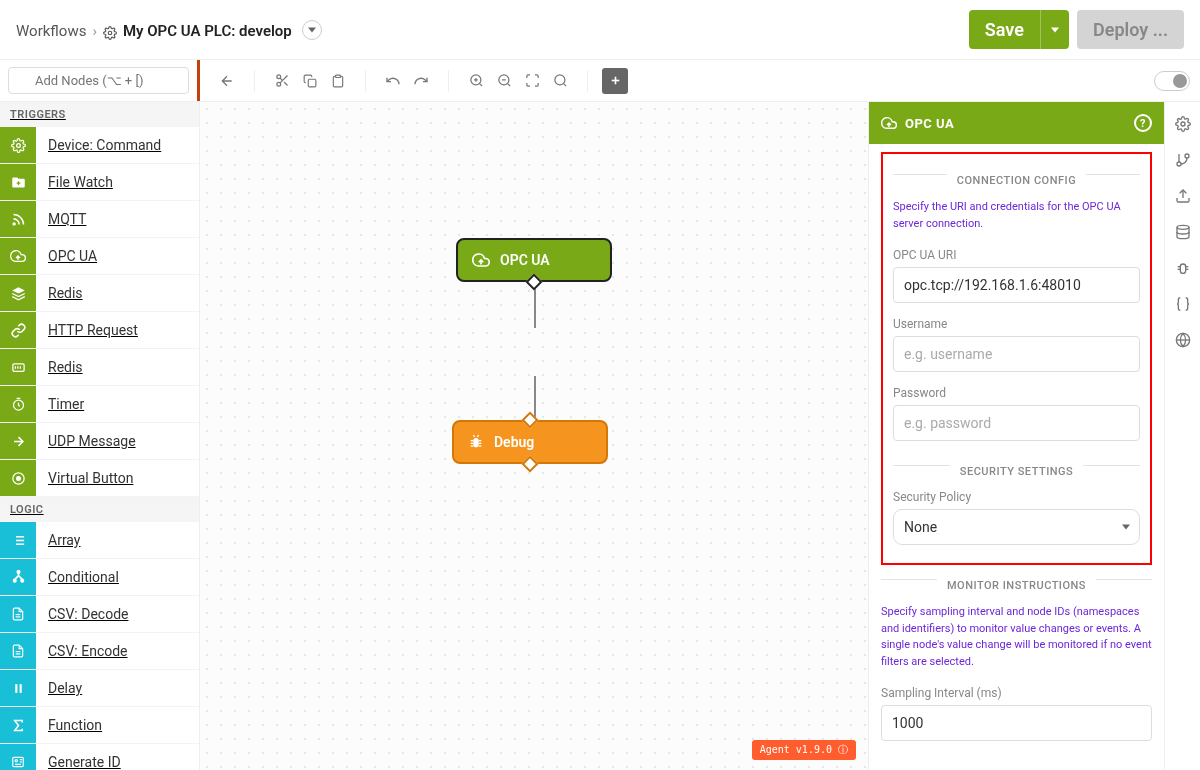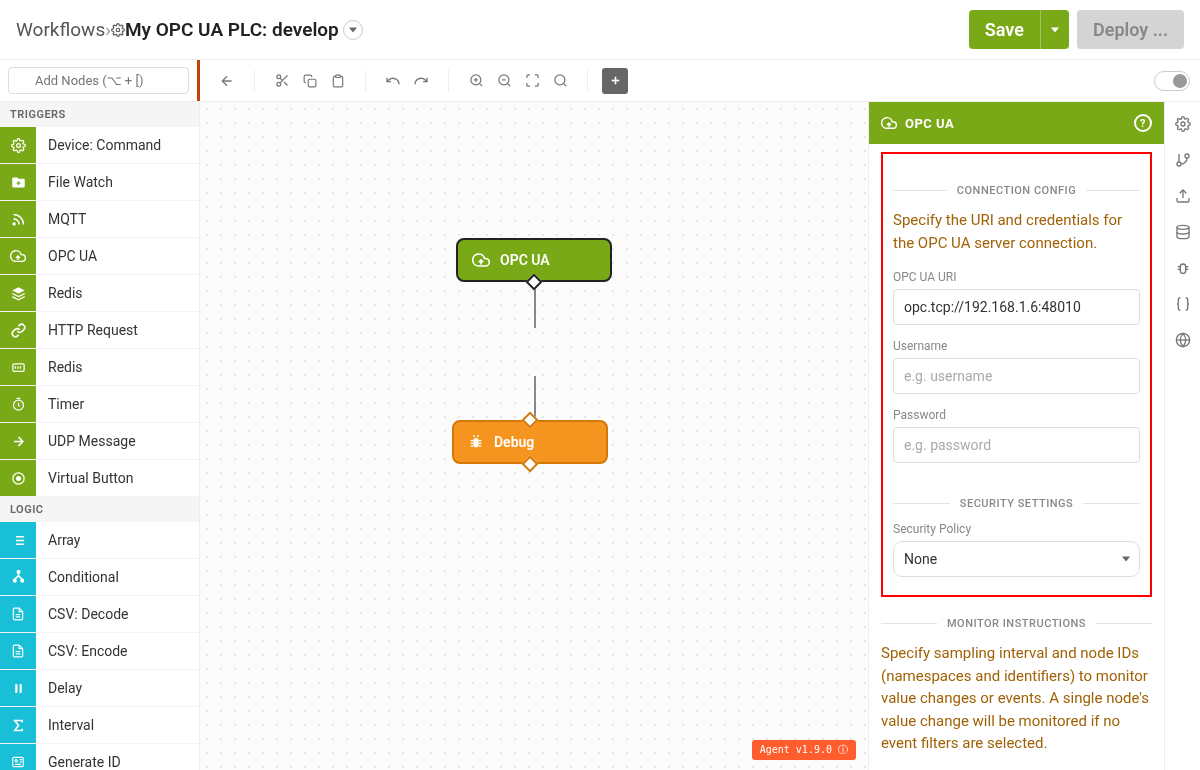--- a/index.html
+++ b/index.html
@@ -3,21 +3,21 @@
 <meta charset="utf-8">
 <style>
 * { box-sizing: border-box; margin: 0; padding: 0; font-family: -apple-system, BlinkMacSystemFont, "Segoe UI", Roboto, Helvetica, Arial, sans-serif; }
 html, body { height: 100%; width: 100%; overflow: hidden; }
 body { background: #fff; }
 
 .app { display: flex; flex-direction: column; width: 1200px; height: 770px; position: relative; }
 
 
 .header { height: 60px; display: flex; align-items: center; padding: 0 16px; border-bottom: 1px solid #eee; justify-content: space-between; }
-.breadcrumb { display: flex; align-items: center; gap: 0; color: #444; font-size: 19px; }
+.breadcrumb { display: flex; align-items: flex-end; gap: 6px; color: #444; font-size: 15px; }
 .breadcrumb a { color: #555; text-decoration: none; }
 .breadcrumb-sep { color: #999; }
 .breadcrumb-gear { color: #555; font-size: 14px; }
 .breadcrumb-title { font-weight: 600; color: #222; }
 .breadcrumb-caret { border: 1px solid #ccc; border-radius: 50%; width: 20px; height: 20px; display: flex; align-items: center; justify-content: center; font-size: 10px; color: #666; margin-left: 4px; cursor: pointer; }
 .header-actions { display: flex; gap: 8px; }
 .btn { border: none; border-radius: 4px; padding: 9px 16px; font-size: 18px; font-weight: 600; cursor: pointer; display: flex; align-items: center; gap: 6px; }
 .btn-save { background: #79a916; color: #fff; }
 .btn-save-group { display: flex; }
 .btn-save-group .btn-save { border-radius: 4px 0 0 4px; }
@@ -35,21 +35,21 @@
 .tb-sep { width: 1px; height: 22px; background: #eee; margin: 0 4px; }
 .tb-btn { width: 26px; height: 26px; display: flex; align-items: center; justify-content: center; color: #777; cursor: pointer; border-radius: 3px; font-size: 15px; }
 .toolbar-right { display: flex; align-items: center; padding-right: 10px; gap: 8px; }
 .toggle { width: 36px; height: 20px; border-radius: 10px; border: 1px solid #ccc; position: relative; background: #fff; cursor: pointer; }
 .toggle::after { content: ''; position: absolute; right: 2px; top: 2px; width: 14px; height: 14px; border-radius: 50%; background: #999; }
 
 
 .main { flex: 1; display: flex; overflow: hidden; }
 
 
-.palette { width: 200px; border-right: 1px solid #eee; overflow-y: auto; background: #fff; }
+.palette { width: 200px; border-right: 1px solid #eee; overflow-y: auto; background: #fff; text-decoration: underline; }
 .palette-section-header { background: #f5f5f5; padding: 6px 10px; font-size: 11px; font-weight: 600; color: #666; letter-spacing: 0.5px; }
 .palette-item { display: flex; align-items: center; height: 37px; border-bottom: 1px solid #f3f3f3; cursor: pointer; }
 .palette-icon { width: 36px; height: 100%; display: flex; align-items: center; justify-content: center; color: #fff; font-size: 15px; }
 .palette-icon.green { background: #79a916; }
 .palette-icon.cyan { background: #18bfd6; }
 .palette-label { padding-left: 12px; font-size: 14px; color: #333; }
 
 
 .canvas { flex: 1; position: relative; background-color: #fcfcfc; background-image: radial-gradient(#e6e6e6 1px, transparent 1px); background-size: 14px 14px; overflow: hidden; }
 .node { position: absolute; width: 156px; height: 44px; border-radius: 8px; display: flex; align-items: center; padding: 0 14px; gap: 10px; color: #fff; font-weight: 600; font-size: 14px; cursor: move; }
@@ -66,25 +66,25 @@
 .link { position: absolute; width: 2px; background: #888; left: 334px; }
 .link.l1 { top: 182px; height: 44px; }
 .link.l2 { top: 274px; height: 42px; }
 .agent-badge { position: absolute; bottom: 10px; right: 12px; background: #ff5d2e; color: #fff; font-size: 10px; font-family: monospace; padding: 3px 8px; border-radius: 3px; display: flex; align-items: center; gap: 4px; }
 
 
 .props { width: 296px; border-left: 1px solid #eee; display: flex; flex-direction: column; background: #fff; overflow: hidden; }
 .props-header { background: #79a916; color: #fff; height: 42px; display: flex; align-items: center; padding: 0 12px; font-weight: 700; font-size: 13px; letter-spacing: 0.5px; justify-content: space-between; }
 .props-header-left { display: flex; align-items: center; gap: 8px; }
 .props-body { flex: 1; overflow-y: auto; padding: 12px; }
-.section-divider { display: flex; align-items: center; gap: 10px; margin: 20px 0 12px; }
+.section-divider { display: flex; align-items: flex-start; gap: 10px; margin: 10px 0 12px; }
 .section-divider::before, .section-divider::after { content: ''; flex: 1; height: 1px; background: #e3e3e3; }
 .section-divider span { font-size: 11px; color: #888; letter-spacing: 0.5px; font-weight: 500; }
 .highlight-box { border: 2px solid #ff0000; padding: 10px; margin-bottom: 14px; margin-top: -4px;}
-.props-desc { font-size: 15px; color: #a16207; line-height: 1.5; margin-bottom: 16px; }
+.props-desc { font-size: 11px; color: #6d28d9; line-height: 1.5; margin-bottom: 16px; }
 .form-label { font-size: 12px; color: #888; margin-bottom: 5px; display: block; }
 .form-input { width: 100%; border: 1px solid #ddd; border-radius: 4px; padding: 9px 10px; font-size: 14px; color: #333; margin-bottom: 14px; }
 .form-input.value { color: #333; }
 .form-input::placeholder { color: #aaa; }
 .form-select { width: 100%; border: 1px solid #ddd; border-radius: 9px; padding: 9px 10px; font-size: 14px; color: #333; background: #fff; appearance: none; position: relative; }
 .select-wrap { position: relative; margin-bottom: 8px; }
 .select-wrap::after { content: ''; position: absolute; right: 10px; top: 50%; transform: translateY(-50%); width: 0; height: 0; border-left: 4px solid transparent; border-right: 4px solid transparent; border-top: 5px solid #666; pointer-events: none; }
 .select-wrap::before { content: ''; position: absolute; right: 10px; top: 50%; transform: translateY(-10px); width: 0; height: 0; border-left: 4px solid transparent; border-right: 4px solid transparent; border-bottom: 5px solid #666; pointer-events: none; }
 
 
@@ -388,21 +388,21 @@
               </svg>
             </div>
             <span class="palette-label">Delay</span>
           </div>
           <div class="palette-item">
             <div class="palette-icon cyan">
               <svg width="15" height="15" viewBox="0 0 24 24" fill="none" stroke="currentColor" stroke-width="2.5">
                 <path d="M18 7V4H6l6 8-6 8h12v-3"></path>
               </svg>
             </div>
-            <span class="palette-label">Interval</span>
+            <span class="palette-label">Function</span>
           </div>
           <div class="palette-item">
             <div class="palette-icon cyan">
               <svg width="14" height="14" viewBox="0 0 24 24" fill="none" stroke="currentColor" stroke-width="2">
                 <rect x="3" y="4" width="18" height="16" rx="2"></rect>
                 <circle cx="9" cy="10" r="2"></circle>
                 <path d="M15 8h4M15 12h4M7 16h10"></path>
               </svg>
             </div>
             <span class="palette-label">Generate ID</span>

